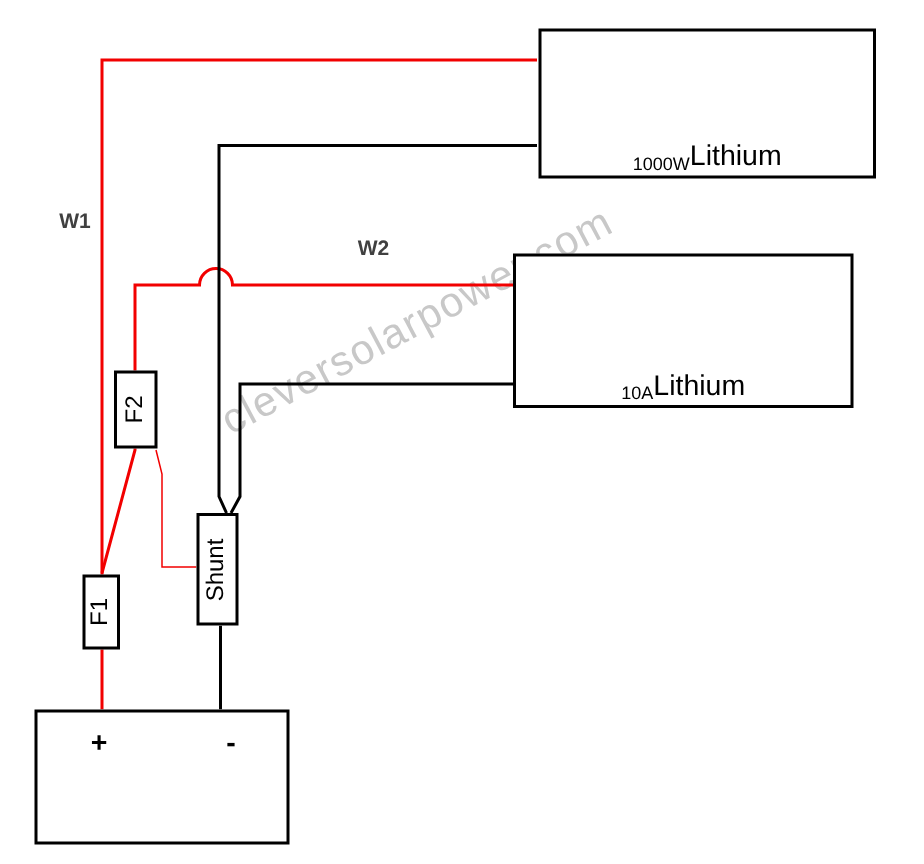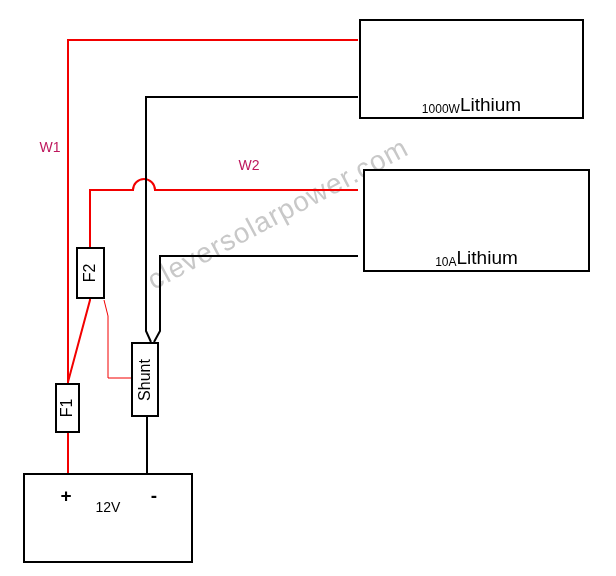--- a/index.html
+++ b/index.html
@@ -78,21 +78,22 @@
     line-height: 20px;
     color: #000000;
   }
 
   
   .wire-label {
     position: absolute;
     width: 44px;
     text-align: center;
     font-size: 14px;
-    color: #be185d;
+    color: #404040;
+    font-weight: bold;
   }
 </style>
 </head>
 <body>
 
 <div id="canvas">
 
   <div class="watermark">cleversolarpower.com</div>
 
   <svg class="layer" width="616" height="576" viewBox="0 0 616 576">
@@ -108,41 +109,40 @@
     <path d="M 358 256 H 160 V 331 L 154 342" fill="none" stroke-width="2" stroke="#000000"></path>
 
     <path d="M 147 417 V 473" fill="none" stroke-width="2" stroke="#000000"></path>
   </svg>
 
   <div class="box" style="left:359px; top:19px; width:225px; height:100px;">
     <div class="rating">1000W</div>
     <div class="device-name">Lithium</div>
   </div>
 
-  <div class="box" style="left:363px; top:169px; width:227px; height:103px;">
+  <div class="box" style="left:342px; top:169px; width:227px; height:103px;">
     <div class="rating">10A</div>
     <div class="device-name">Lithium</div>
   </div>
 
   <div class="vbox" style="left:76px; top:247px; width:29px; height:52px;">
     <span class="vlabel">F2</span>
   </div>
 
   <div class="vbox" style="left:55px; top:383px; width:25px; height:50px;">
     <span class="vlabel">F1</span>
   </div>
 
   <div class="vbox" style="left:131px; top:342px; width:28px; height:75px;">
     <span class="vlabel">Shunt</span>
   </div>
 
   <div class="box" id="battery-box" style="left:23px; top:473px; width:170px; height:90px;">
     <div class="terminal" style="left:30px;">+</div>
     <div class="terminal" style="left:118px;">-</div>
     <div class="battery-text">
-      <div>12V</div>
     </div>
   </div>
 
   <div class="wire-label" style="left:28px; top:139px;">W1</div>
   <div class="wire-label" style="left:227px; top:157px;">W2</div>
 
 </div>
 
 </body></html>

